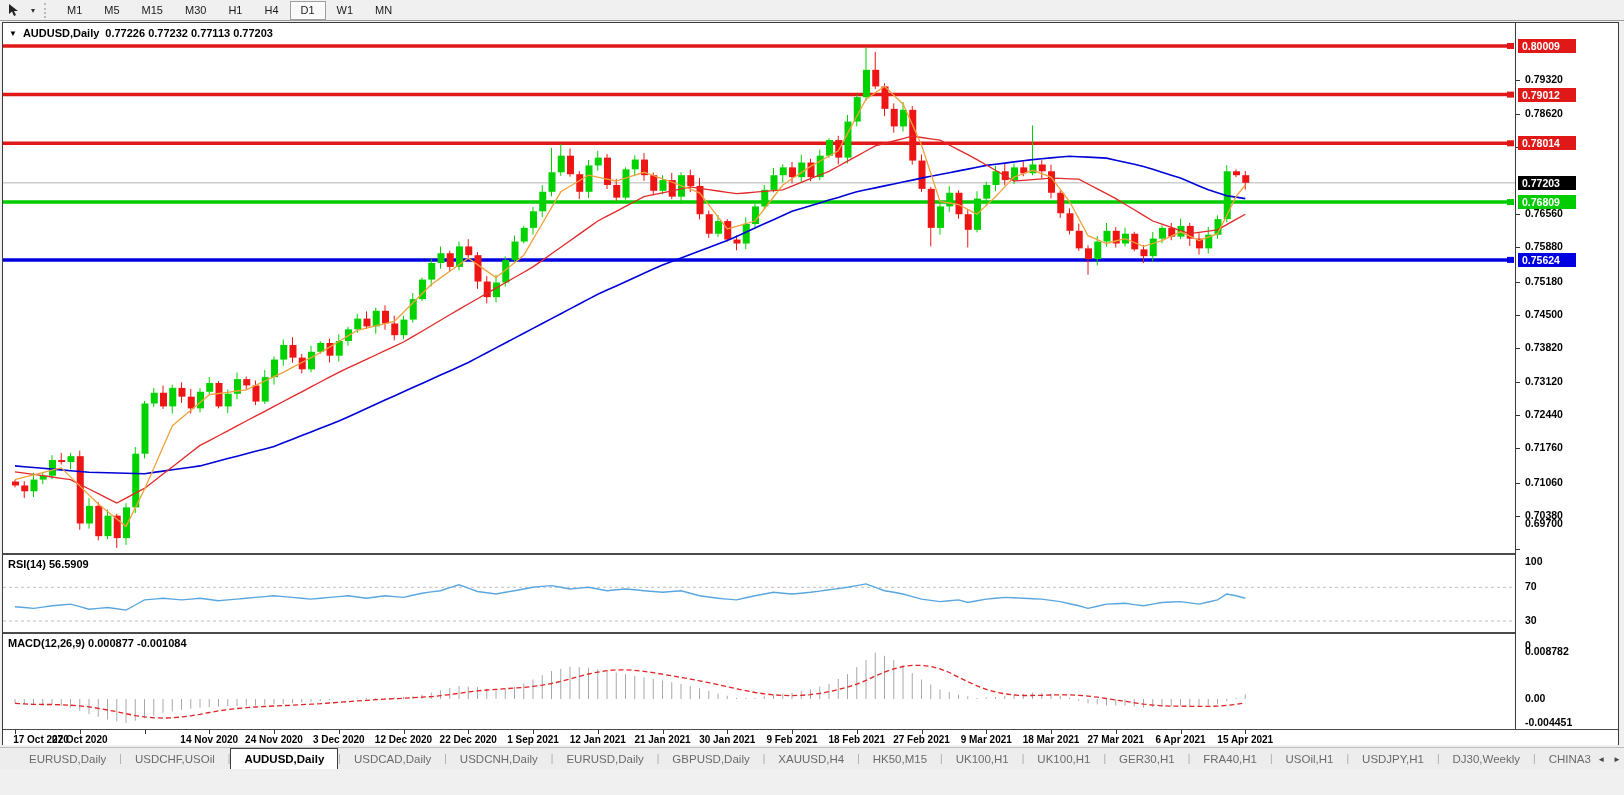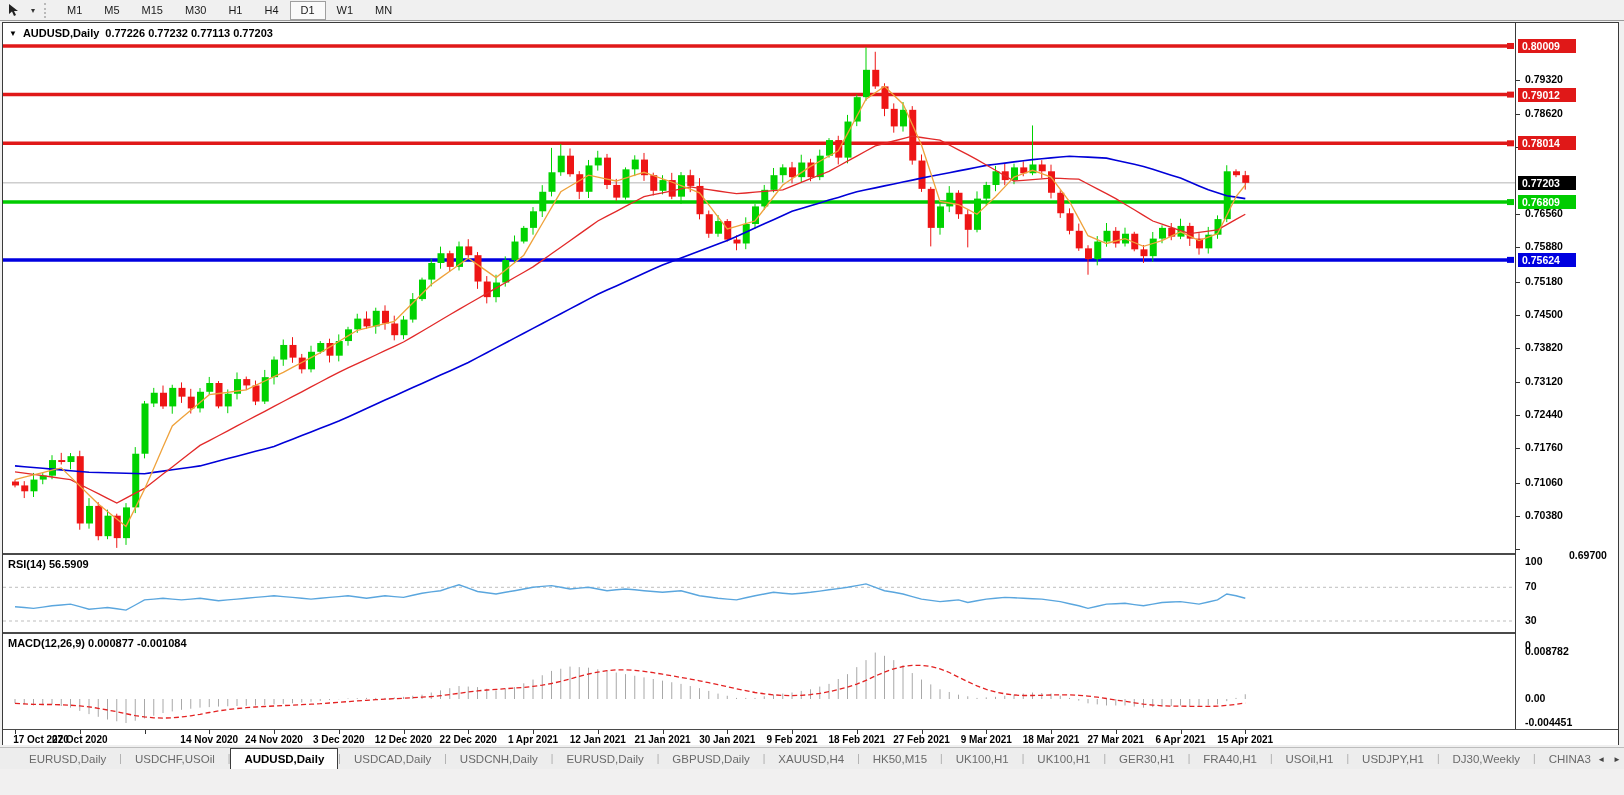--- a/index.html
+++ b/index.html
@@ -557,21 +557,21 @@
       <div class="dlabel" style="left: 170.25px;">14 Nov 2020</div>
       <div class="dtick" style="left: 271px;"></div>
       <div class="dlabel" style="left: 235px;">24 Nov 2020</div>
       <div class="dtick" style="left: 335.75px;"></div>
       <div class="dlabel" style="left: 299.75px;">3 Dec 2020</div>
       <div class="dtick" style="left: 400.5px;"></div>
       <div class="dlabel" style="left: 364.5px;">12 Dec 2020</div>
       <div class="dtick" style="left: 465.25px;"></div>
       <div class="dlabel" style="left: 429.25px;">22 Dec 2020</div>
       <div class="dtick" style="left: 530px;"></div>
-      <div class="dlabel" style="left: 494px;">1 Apr 2021</div>
+      <div class="dlabel" style="left: 494px;">1 Sep 2021</div>
       <div class="dtick" style="left: 594.75px;"></div>
       <div class="dlabel" style="left: 558.75px;">12 Jan 2021</div>
       <div class="dtick" style="left: 659.5px;"></div>
       <div class="dlabel" style="left: 623.5px;">21 Jan 2021</div>
       <div class="dtick" style="left: 724.25px;"></div>
       <div class="dlabel" style="left: 688.25px;">30 Jan 2021</div>
       <div class="dtick" style="left: 789px;"></div>
       <div class="dlabel" style="left: 753px;">9 Feb 2021</div>
       <div class="dtick" style="left: 853.75px;"></div>
       <div class="dlabel" style="left: 817.75px;">18 Feb 2021</div>
@@ -609,21 +609,21 @@
       <div class="ptick" style="top: 352.024px;">0.73120</div>
       <div class="pdash" style="top: 392.195px;"></div>
       <div class="ptick" style="top: 385.195px;">0.72440</div>
       <div class="pdash" style="top: 425.366px;"></div>
       <div class="ptick" style="top: 418.366px;">0.71760</div>
       <div class="pdash" style="top: 459.512px;"></div>
       <div class="ptick" style="top: 452.512px;">0.71060</div>
       <div class="pdash" style="top: 492.683px;"></div>
       <div class="ptick" style="top: 485.683px;">0.70380</div>
       <div class="pdash" style="top: 525.854px;"></div>
-      <div class="ptick" style="top: 526px; margin-left: 44px;">0.69700</div>
+      <div class="ptick" style="top: 494px;">0.69700</div>
       <div class="ptick" style="top: 532px;">100</div>
       <div class="ptick" style="top: 557.29px;">70</div>
       <div class="ptick" style="top: 591.01px;">30</div>
       <div class="ptick" style="top: 616.3px;">0</div>
       <div class="ptick" style="top: 621.577px;">0.008782</div>
       <div class="ptick" style="top: 669px;">0.00</div>
       <div class="ptick" style="top: 693.035px;">-0.004451</div>
       <div class="pbox" style="top: 15.9756px; background: rgb(224, 24, 24);">0.80009</div>
       <div class="pbox" style="top: 64.6098px; background: rgb(224, 24, 24);">0.79012</div>
       <div class="pbox" style="top: 113.293px; background: rgb(224, 24, 24);">0.78014</div>

